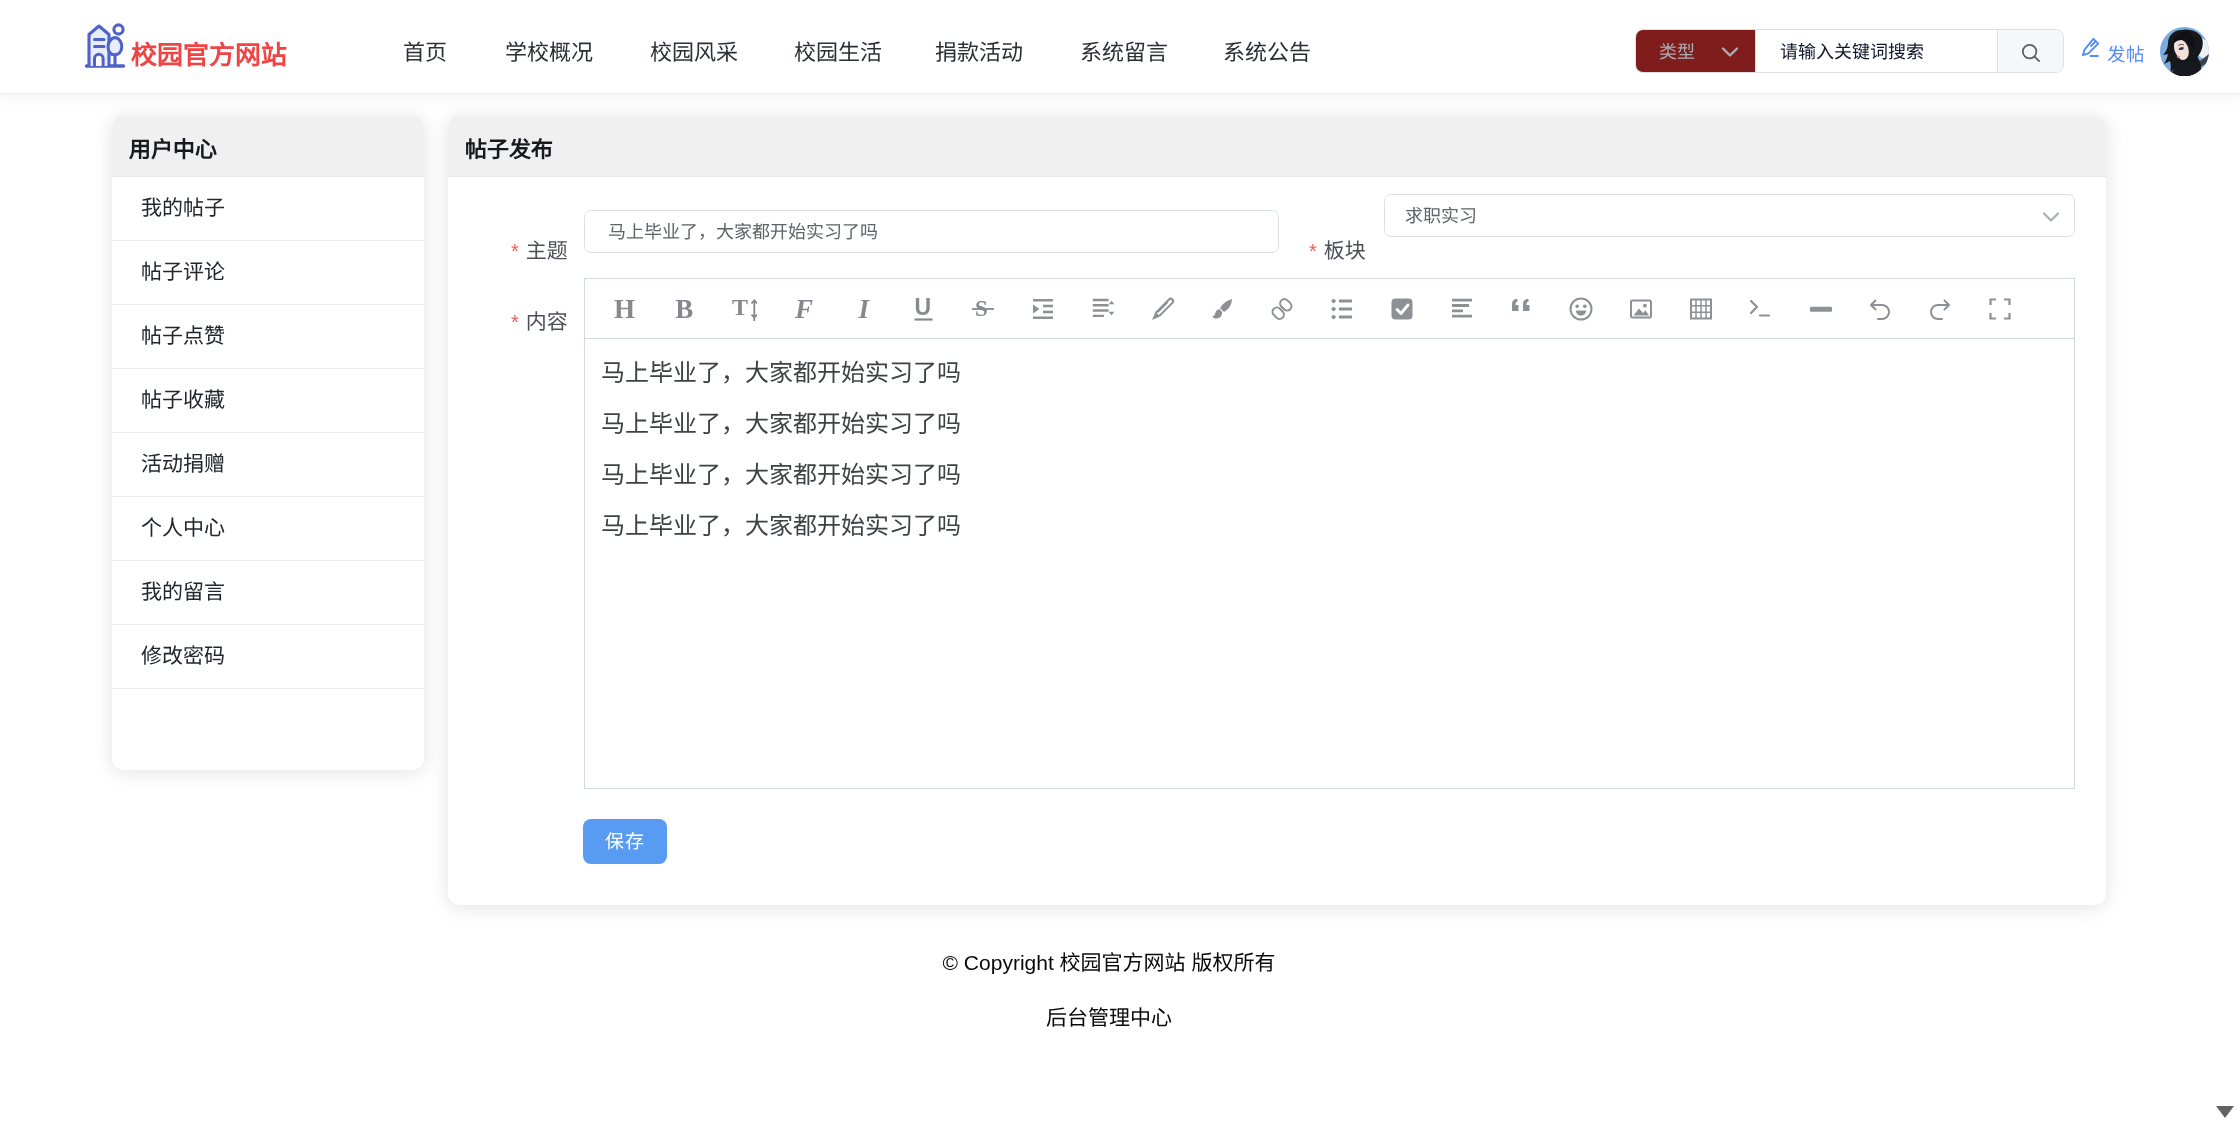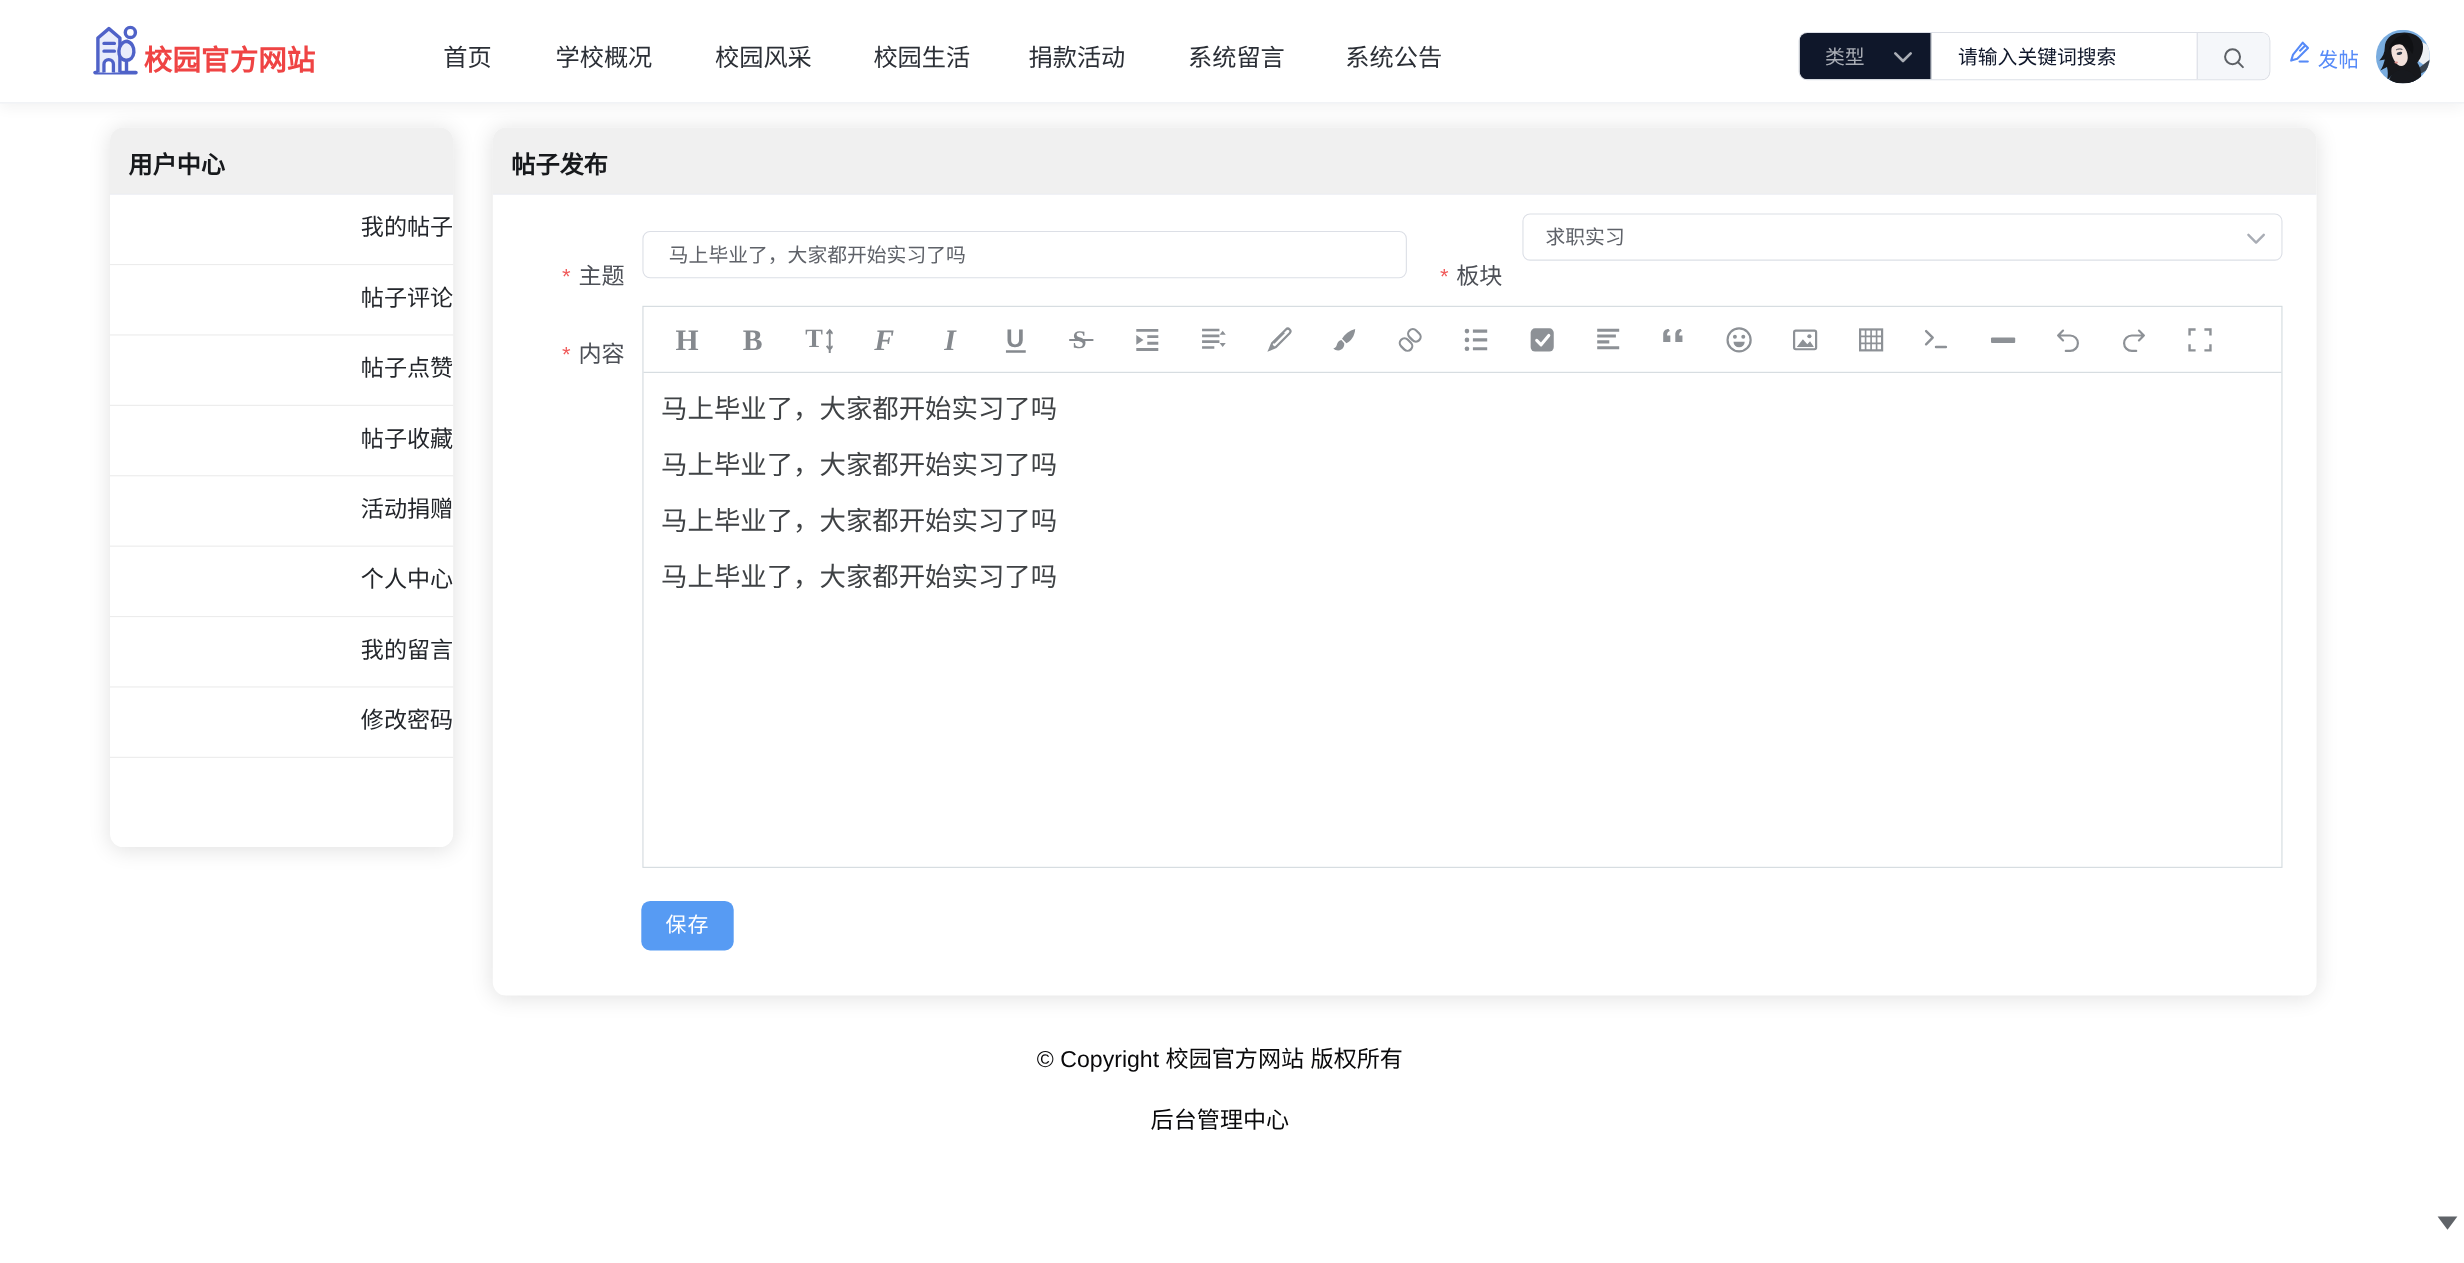--- a/index.html
+++ b/index.html
@@ -19,40 +19,40 @@
     background:#fff; border-bottom:1px solid #ebeef2;
     box-shadow:0 4px 12px rgba(0,0,0,0.05);
   }
   .logo-ic { position:absolute; left:84px; top:23px; }
   .logo-t { position:absolute; left:131px; top:34px; font-size:26px; font-weight:900; color:#ef4444;}
   .nav span { position:absolute; top:42px; font-size:22px; line-height:22px; color:#2b2f36; }
 
   
   .sgroup { position:absolute; left:1635px; top:29px; width:429px; height:44px;
     border:1px solid #dcdfe6; border-radius:8px; background:#fff; display:flex; overflow:hidden;}
-  .sg-sel { width:120px; height:100%; background:#0f172a; border-right:1px solid #dcdfe6;
+  .sg-sel { width:120px; height:100%; background:#7f1d1d; border-right:1px solid #dcdfe6;
     position:relative; }
   .sg-sel .t { position:absolute; left:23px; top:7px; font-size:18px; color:#a9adb5;}
   .sg-inp { flex:1; position:relative; background:#fff;}
   .sg-inp .p { position:absolute; left:24px; top:7px; font-size:18px; color:#0f172a;}
   .sg-btn { width:66px; height:100%; background:#f5f7fa; border-left:1px solid #dcdfe6; position:relative;}
 
   .post-link { position:absolute; left:2081px; top:36px; color:#568af8; font-size:18.5px; }
   .post-link .txt { position:absolute; left:26px; top:4px; width:60px; letter-spacing:0.5px;}
 
   .avatar { position:absolute; left:2160px; top:27px; width:49px; height:49px; border-radius:50%; overflow:hidden; }
 
   
   .card { position:absolute; background:#fff; border-radius:12px;
     box-shadow:0 2px 20px rgba(0,0,0,0.12); }
   .card .chead { position:absolute; left:0; top:0; right:0; height:61px; background:#f0f0f0;
     border-bottom:1px solid #e6e8f1; border-radius:12px 12px 0 0; }
   .chead .t { position:absolute; left:17px; top:15px; font-size:22px; font-weight:700; color:#17191c; }
 
-  .side { left:100px; top:116px; width:312px; height:654px;text-align:right; }
+  .side { left:112px; top:116px; width:312px; height:654px; }
   .side .chead .t { left:17px; }
   .menu { position:absolute; top:61px; left:0; right:0; }
   .menu div { height:64px; line-height:61.6px; border-bottom:1px solid #ececec;
     padding-left:29px; font-size:21px; color:#23262b; }
 
   .main { left:448px; top:116px; width:1658px; height:789px; }
 
   
   .lbl { position:absolute; font-size:21px; color:#4d5057;margin-top:21px; }
   .lbl .star { color:#f05b5b; margin-right:7px; font-size:20px;}

